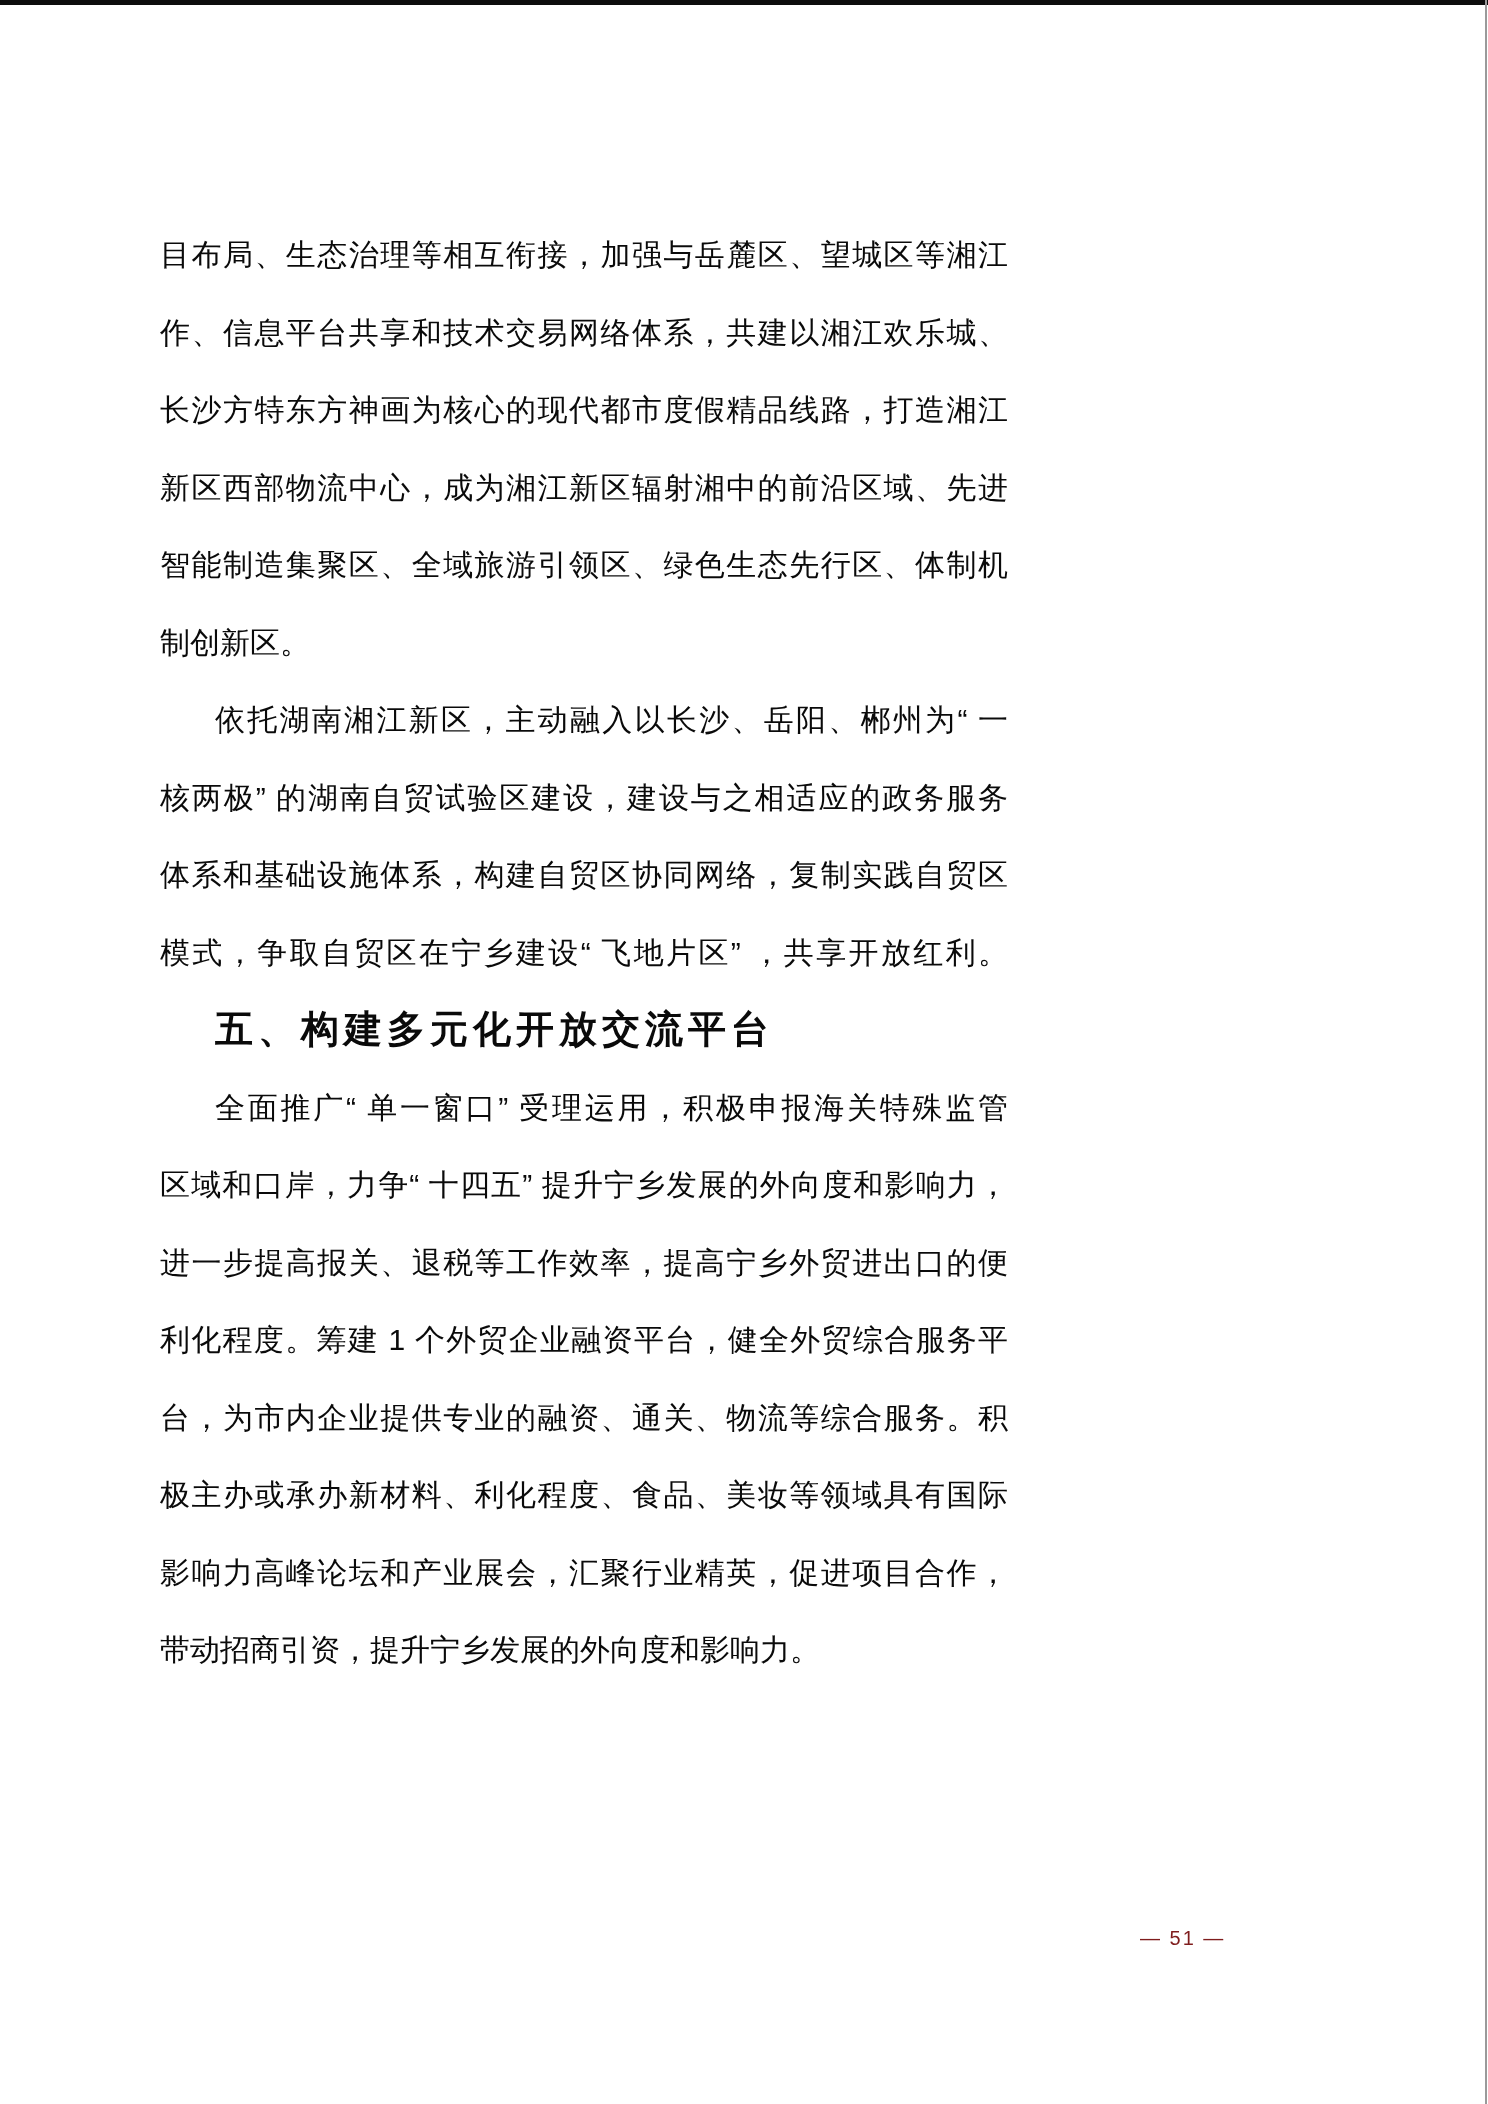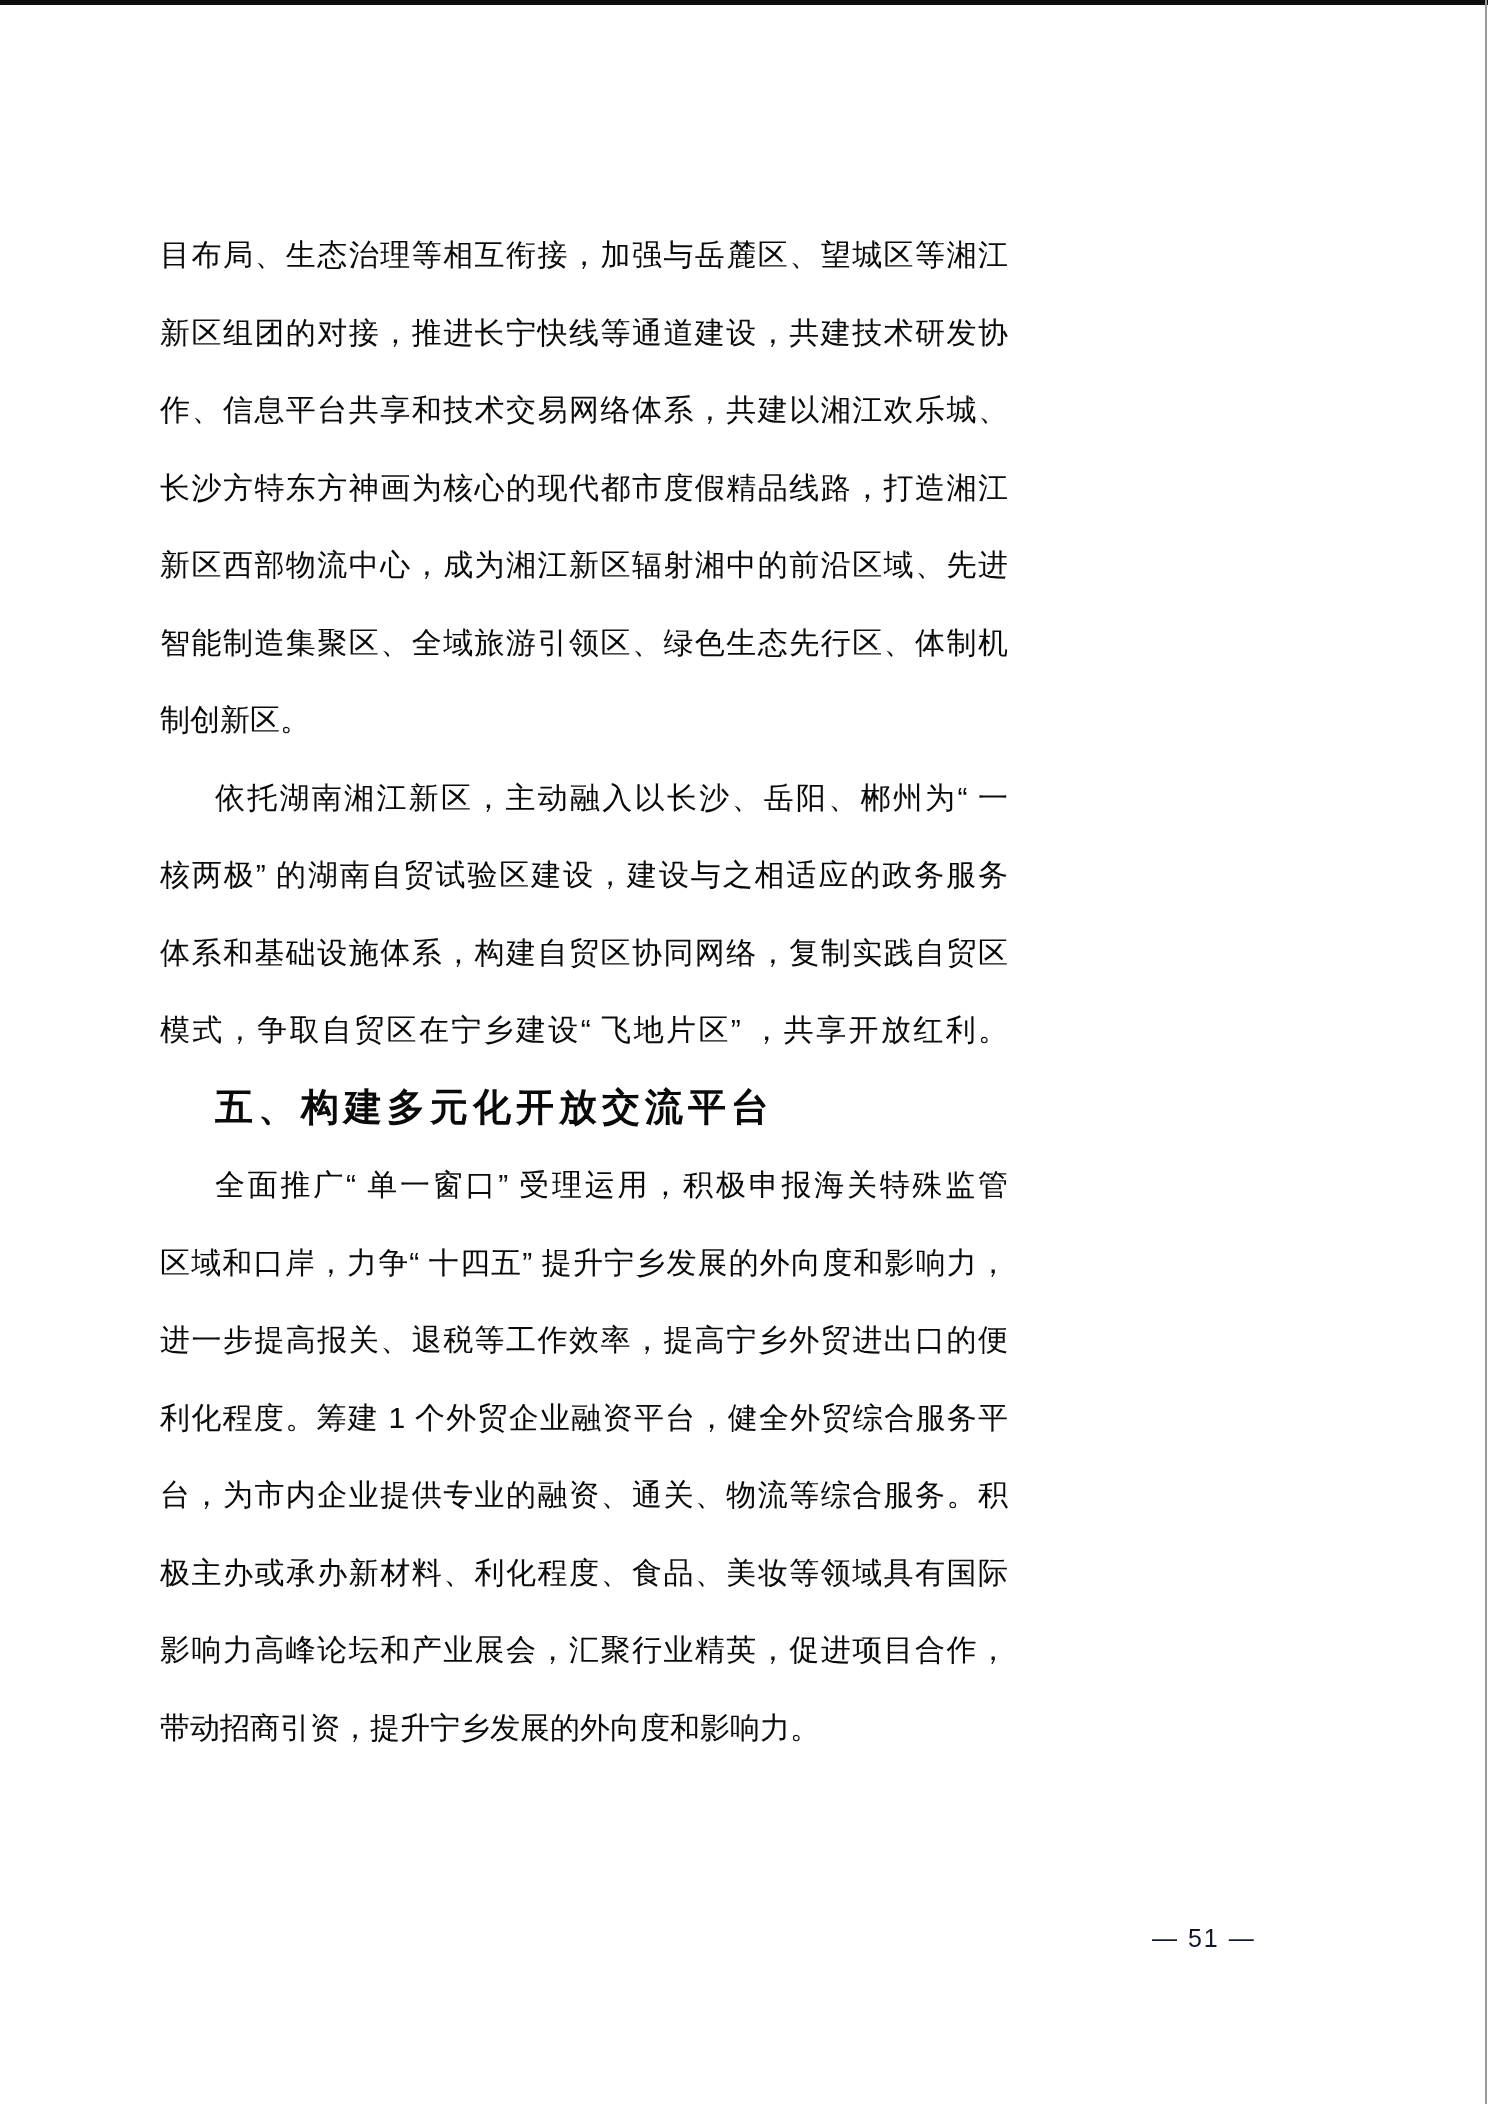--- a/index.html
+++ b/index.html
@@ -51,37 +51,35 @@
     font-size: 38px;
     letter-spacing: 5px;
     text-indent: 55px;
     text-align: left;
     text-align-last: left;
   }
   .page-number {
     position: absolute;
     left: 1140px;
     top: 1908px;
-    font-size: 25px;
+    font-size: 20px;
     line-height: 60px;
     letter-spacing: 2px;
-    color: #0f172a;
-    margin-left: 12px;
+    color: #7f1d1d;
   }
 </style>
 </head>
 <body>
 
 <div class="page">
   <div class="scan-top-bar"></div>
   <div class="scan-right-line"></div>
 
   <div class="text-block">
     <div class="line j">目布局、生态治理等相互衔接，加强与岳麓区、望城区等湘江</div>
-    <div class="line j">新区组团的对接，推进长宁快线等通道建设，共建技术研发协</div>
     <div class="line j">作、信息平台共享和技术交易网络体系，共建以湘江欢乐城、</div>
     <div class="line j">长沙方特东方神画为核心的现代都市度假精品线路，打造湘江</div>
     <div class="line j">新区西部物流中心，成为湘江新区辐射湘中的前沿区域、先进</div>
     <div class="line j">智能制造集聚区、全域旅游引领区、绿色生态先行区、体制机</div>
     <div class="line">制创新区。</div>
     <div class="line j i">依托湖南湘江新区，主动融入以长沙、岳阳、郴州为“ 一</div>
     <div class="line j">核两极” 的湖南自贸试验区建设，建设与之相适应的政务服务</div>
     <div class="line j">体系和基础设施体系，构建自贸区协同网络，复制实践自贸区</div>
     <div class="line j">模式，争取自贸区在宁乡建设“ 飞地片区” ，共享开放红利。</div>
     <div class="line h">五、构建多元化开放交流平台</div>

